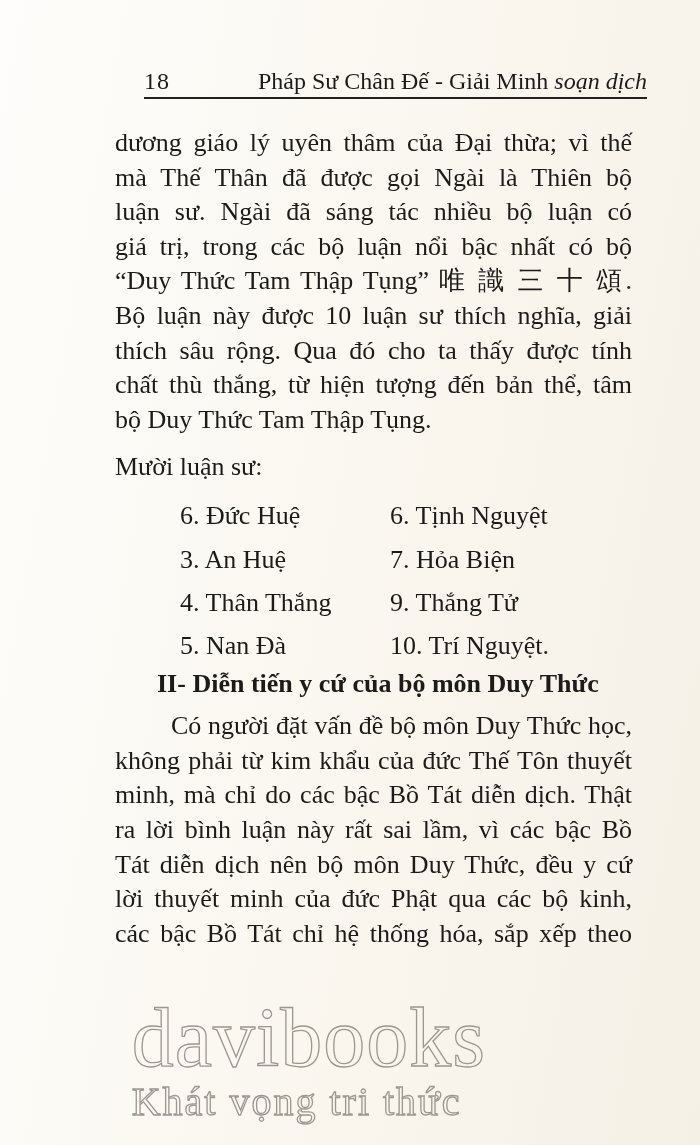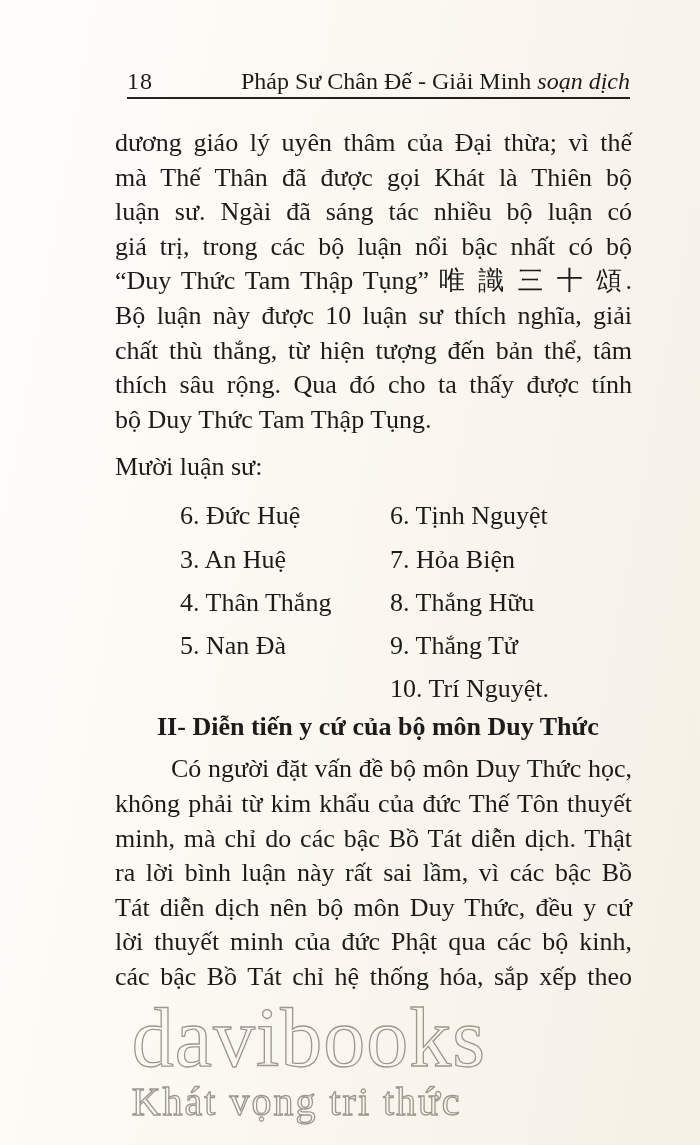--- a/index.html
+++ b/index.html
@@ -6,21 +6,21 @@
   body{
     width:700px;height:1145px;position:relative;overflow:hidden;
     font-family:"Liberation Serif", serif;
     background:linear-gradient(100deg,#fefdfb 0%,#fbf8f1 45%,#f5f0e6 100%);
     color:#1d1b19;
   }
   .page{position:absolute;inset:0;}
 
   
   .header{
-    position:absolute;left:127px;top:62px;width:503px;height:32px;
+    position:absolute;left:144px;top:62px;width:503px;height:32px;
     display:flex;justify-content:space-between;align-items:flex-end;
     border-bottom:2px solid #23211e;
     padding-bottom:3px;
     font-size:24px;line-height:26px;
   }
   .header .pnum{letter-spacing:1px;}
   .header .htitle{white-space:nowrap;}
   .header .htitle .suffix{font-style:italic;}
 
   
@@ -70,43 +70,42 @@
 
   <div class="header">
     <span class="pnum">18</span>
     <span class="htitle"><span>Pháp Sư Chân Đế - Giải Minh</span>&nbsp;<span class="suffix">soạn dịch</span></span>
   </div>
 
   <div class="textcol">
 
     <div class="jpara endleft">
         <div class="line">dương giáo lý uyên thâm của Đại thừa; vì thế</div>
-        <div class="line">mà Thế Thân đã được gọi Khát là Thiên bộ</div>
+        <div class="line">mà Thế Thân đã được gọi Ngài là Thiên bộ</div>
         <div class="line">luận sư. Ngài đã sáng tác nhiều bộ luận có</div>
         <div class="line">giá trị, trong các bộ luận nổi bậc nhất có bộ</div>
         <div class="line">“Duy Thức Tam Thập Tụng” 唯 識 三 十 頌.</div>
         <div class="line">Bộ luận này được 10 luận sư thích nghĩa, giải</div>
+        <div class="line">thích sâu rộng. Qua đó cho ta thấy được tính</div>
         <div class="line">chất thù thắng, từ hiện tượng đến bản thể, tâm</div>
-        <div class="line">thích sâu rộng. Qua đó cho ta thấy được tính</div>
         <div class="line">bộ Duy Thức Tam Thập Tụng.</div>
       </div>
 
     <div class="list-heading">Mười luận sư:</div>
 
     <div class="scholars">
       <div class="col-left">
           <div class="line">6. Đức Huệ</div>
           <div class="line">3. An Huệ</div>
           <div class="line">4. Thân Thắng</div>
           <div class="line">5. Nan Đà</div>
         </div>
       <div class="col-right">
           <div class="line">6. Tịnh Nguyệt</div>
           <div class="line">7. Hỏa Biện</div>
-          <div class="line">8. Thắng Hữu</div>
           <div class="line">9. Thắng Tử</div>
           <div class="line">10. Trí Nguyệt.</div>
         </div>
     </div>
 
     <div class="section2-heading">II- Diễn tiến y cứ của bộ môn Duy Thức</div>
 
     <div class="jpara para2">
         <div class="line">Có người đặt vấn đề bộ môn Duy Thức học,</div>
         <div class="line">không phải từ kim khẩu của đức Thế Tôn thuyết</div>

